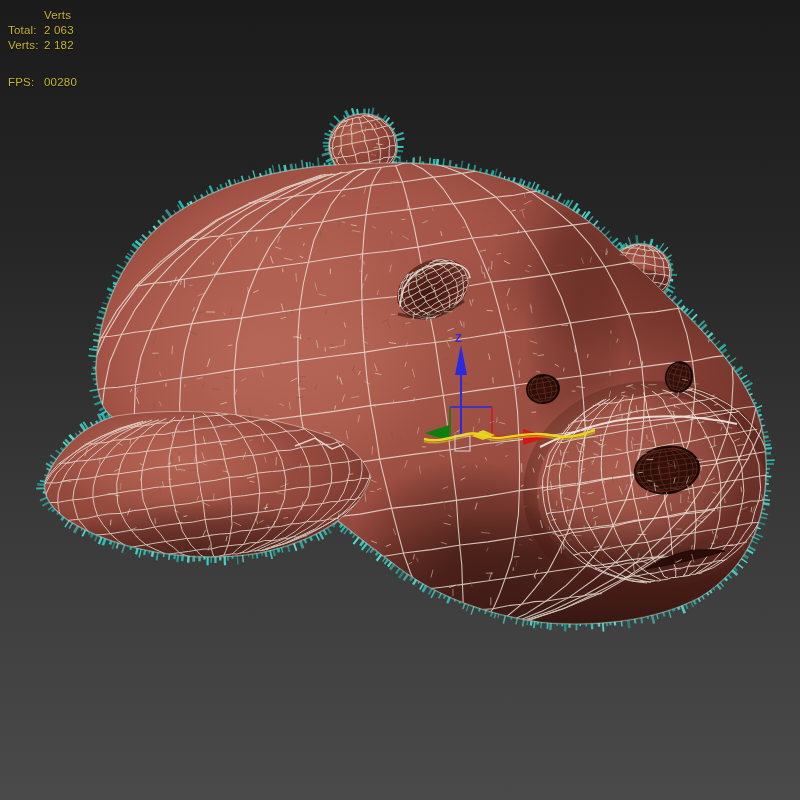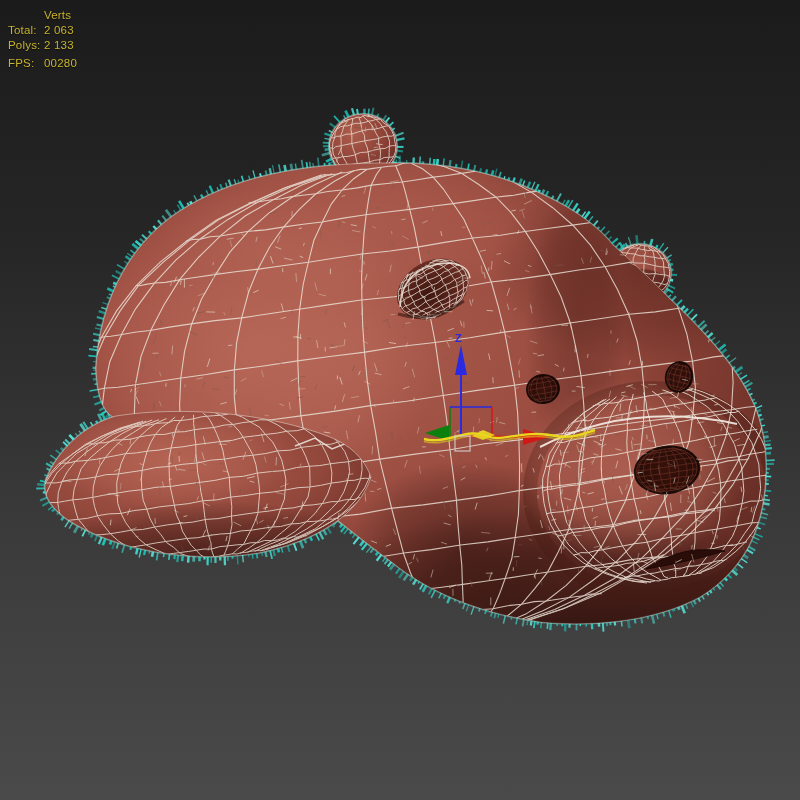--- a/index.html
+++ b/index.html
@@ -10,21 +10,21 @@
   }
   .stage{position:relative;width:800px;height:800px;}
   svg{position:absolute;left:0;top:0;}
   .stats{
     position:absolute;left:8px;top:8px;z-index:5;
     font-size:11.5px;line-height:15px;letter-spacing:.2px;color:#c9b42c;
     text-shadow:0 1px 1px rgba(0,0,0,.6);
   }
   .srow{display:flex;}
   .slabel{width:36px;}
-  .fpsrow{margin-top:3px;}
+  .fpsrow{margin-top:22px;}
 </style>
 </head>
 <body style="background: linear-gradient(rgb(27, 27, 27) 0%, rgb(38, 38, 38) 30%, rgb(58, 58, 58) 65%, rgb(74, 74, 74) 100%);">
 
 <div class="stage">
 
   <svg id="scene" width="800" height="800" viewBox="0 0 800 800">
     <defs id="defs">
         <radialGradient id="bodyG" cx="36%" cy="40%" r="78%">
           <stop offset="0%" stop-color="#aa5c4d"></stop>
@@ -1735,21 +1735,21 @@
   <div class="stats" style="color: rgb(201, 180, 44);">
     <div class="srow">
       <span class="slabel"></span>
       <span>Verts</span>
     </div>
     <div class="srow">
       <span class="slabel">Total:</span>
       <span>2 063</span>
     </div>
     <div class="srow">
-      <span class="slabel">Polys:</span>
-      <span>2 133</span>
+      <span class="slabel">Verts:</span>
+      <span>2 182</span>
     </div>
     <div class="srow fpsrow">
       <span class="slabel">FPS:</span>
       <span>00280</span>
     </div>
   </div>
 </div>
 
 </body></html>

